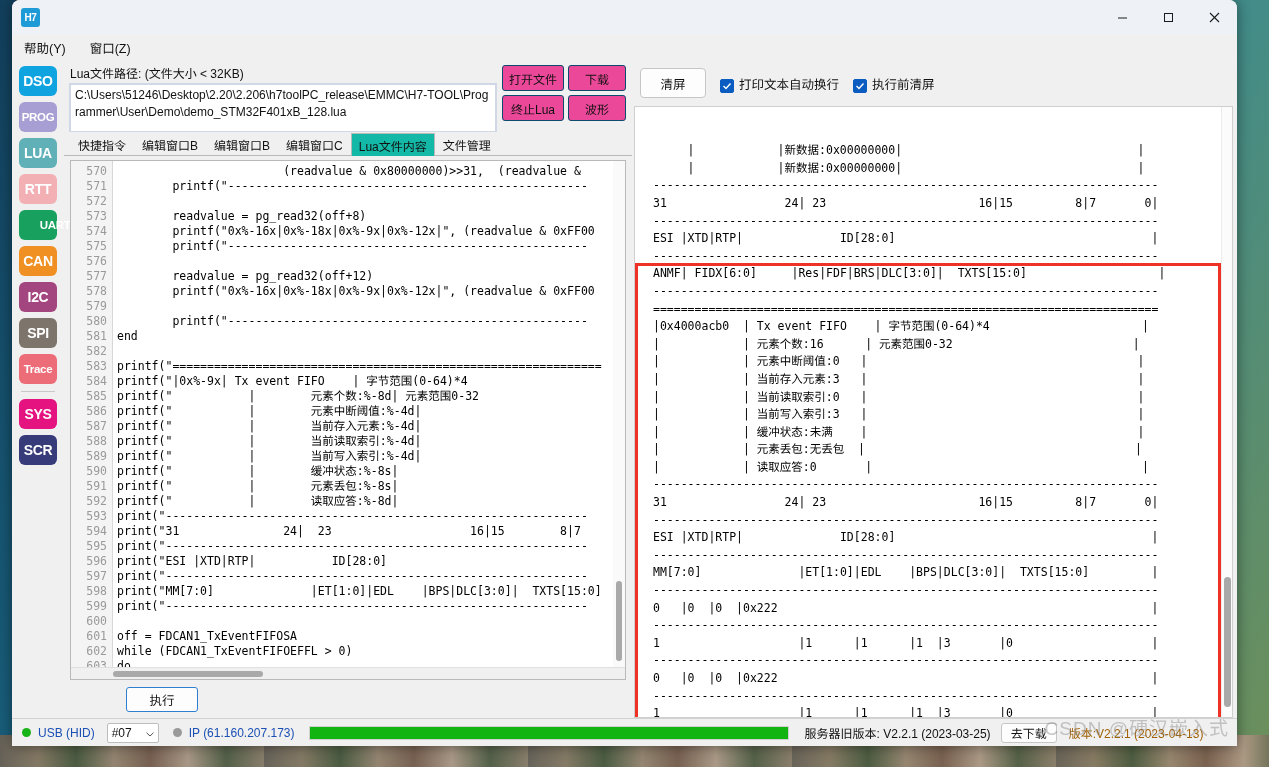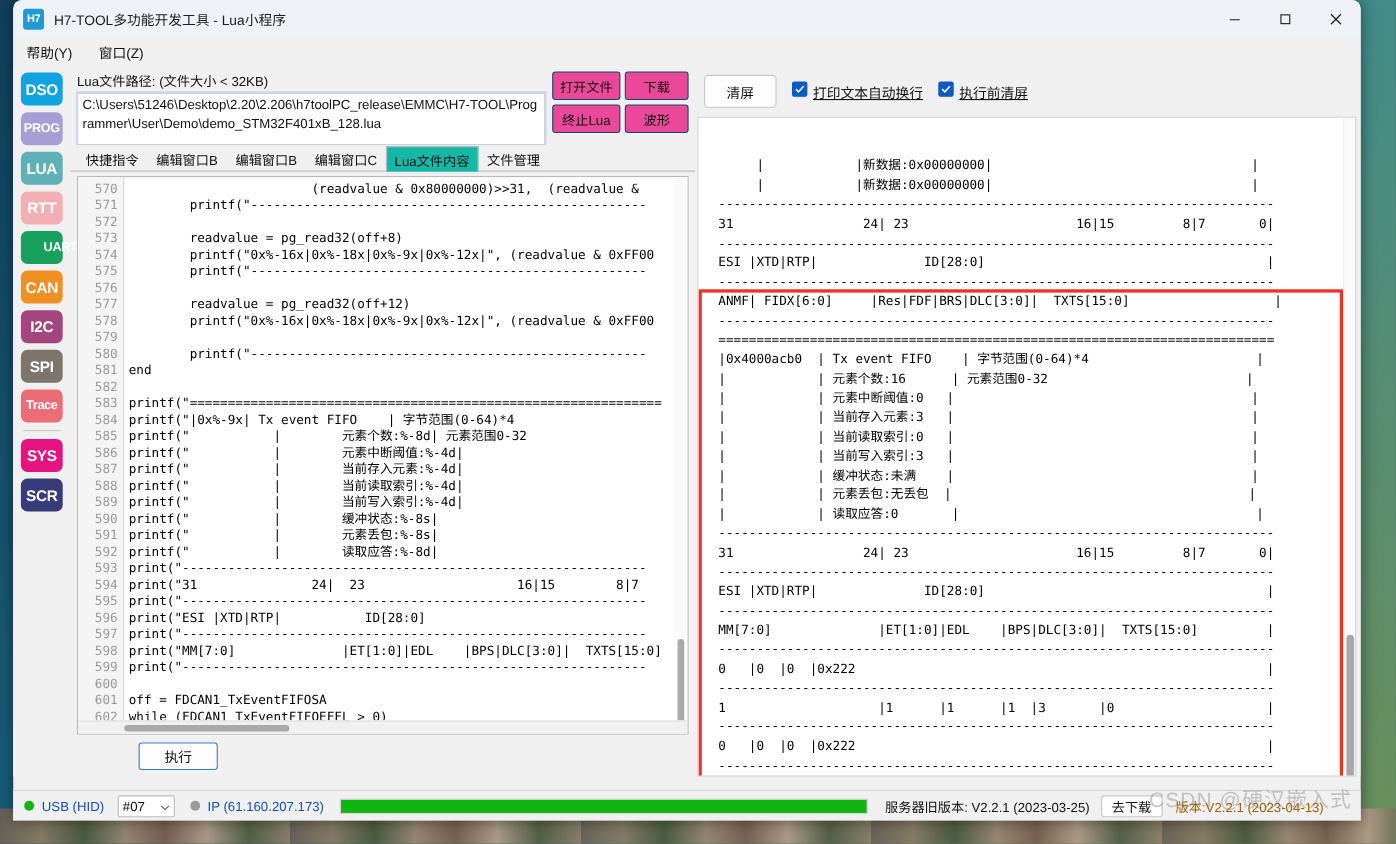--- a/index.html
+++ b/index.html
@@ -239,21 +239,21 @@
     display: flex; align-items: center;
     gap: 14px; padding-left: 6px;
   }
   #clear-btn {
     width: 66px; height: 30px;
     border: 1px solid #c6c6c6; border-radius: 4px; background: #fdfdfd;
     font-size: 12.5px; color: #111;
     display: flex; align-items: center; justify-content: center;
     cursor: pointer;
   }
-  .chk-wrap { display: flex; align-items: flex-start; gap: 5px; cursor: pointer; font-size: 12.5px; color: #111; text-decoration: underline; }
+  .chk-wrap { display: flex; align-items: flex-end; gap: 5px; cursor: pointer; font-size: 12.5px; color: #111; }
   .chk {
     width: 14px; height: 14px; border-radius: 2px;
     background: #0a5cc0; border: 1px solid #0a5cc0;
     display: flex; align-items: center; justify-content: center;
     flex: 0 0 14px;
   }
   .chk svg { display: block; }
 
   #console {
     flex: 1 1 auto; min-height: 0;
@@ -284,21 +284,21 @@
     pointer-events: none;
   }
 
   
   #statusbar {
     height: 28px; flex: 0 0 28px;
     background: #f0f0f0;
     border-top: 1px solid #d2d2d2;
     display: flex; align-items: center;
     font-size: 12px; color: #111;
-    padding-left: 10px; gap: 0; margin-top: 12px;
+    padding-left: 10px; gap: 0;
   }
   .dot { width: 9px; height: 9px; border-radius: 50%; flex: 0 0 9px; }
   .dot.on { background: #17b317; }
   .dot.off { background: #9a9a9a; }
   .status-link { color: #1a4fb4; }
   #dev-select {
     margin-left: 12px;
     width: 52px; height: 20px;
     border: 1px solid #bdbdbd; background: #fff;
     border-radius: 2px;
@@ -338,21 +338,20 @@
 <body>
 
 <div id="desktop">
   <div class="photo-strip"></div>
 </div>
 
 <div id="window">
 
   <div id="titlebar">
     <div id="app-logo">H7</div>
-    <div id="title-text">H7-TOOL多功能开发工具 - Lua小程序</div>
     <div id="winbtns">
       <div class="winbtn">
         <svg width="11" height="11" viewBox="0 0 11 11">
             <line x1="1" y1="6" x2="10" y2="6" stroke="currentColor" stroke-width="1"></line>
           </svg>
       </div>
       <div class="winbtn">
         <svg width="11" height="11" viewBox="0 0 11 11">
             <rect x="1.5" y="1.5" width="8" height="8" fill="none" stroke="currentColor" stroke-width="1"></rect>
           </svg>

